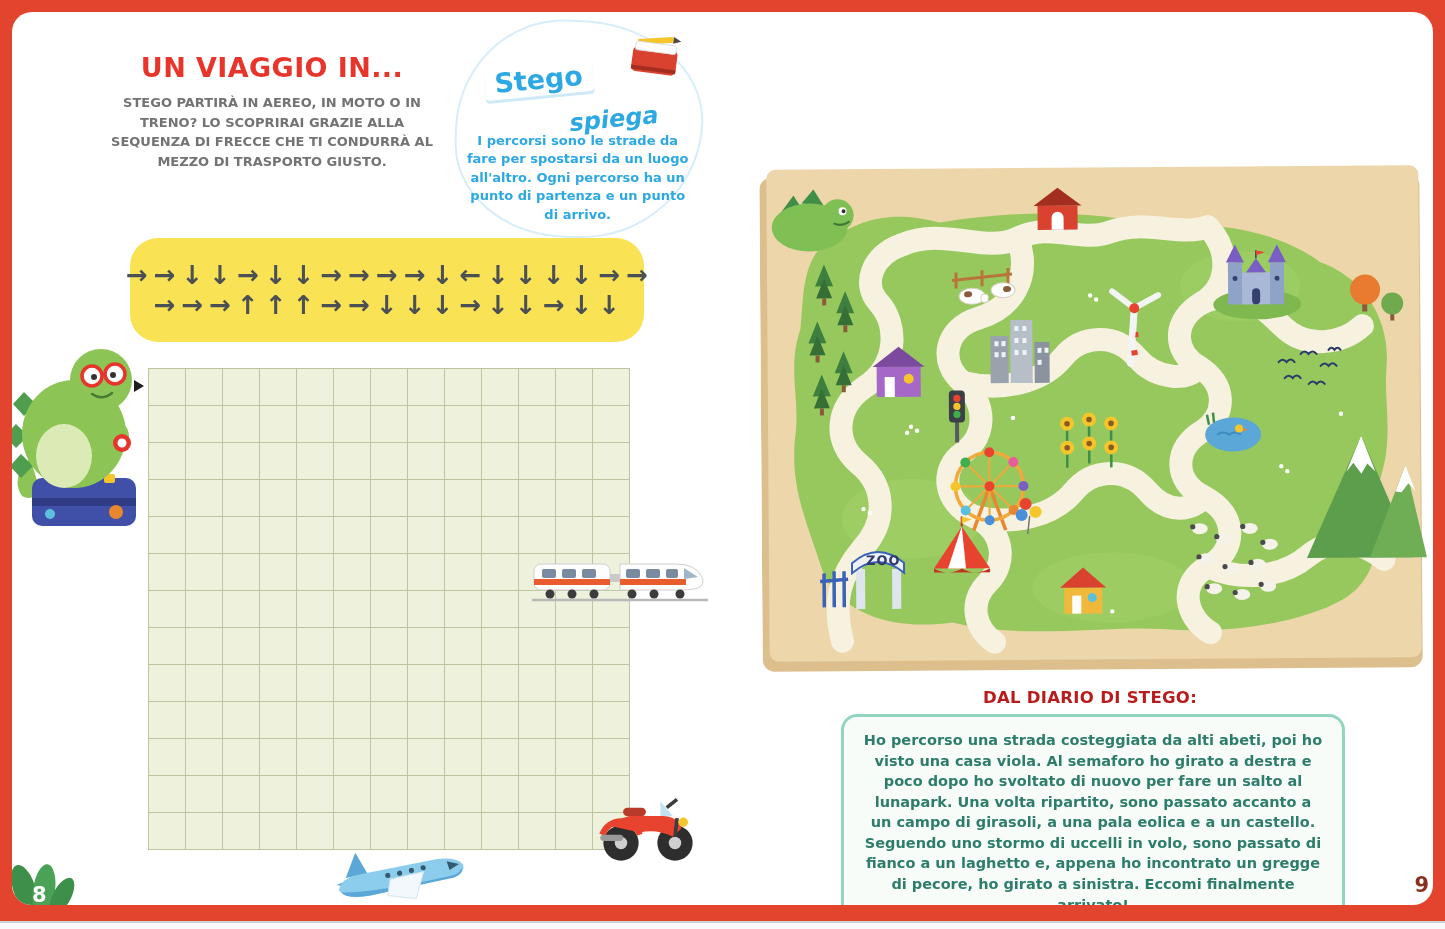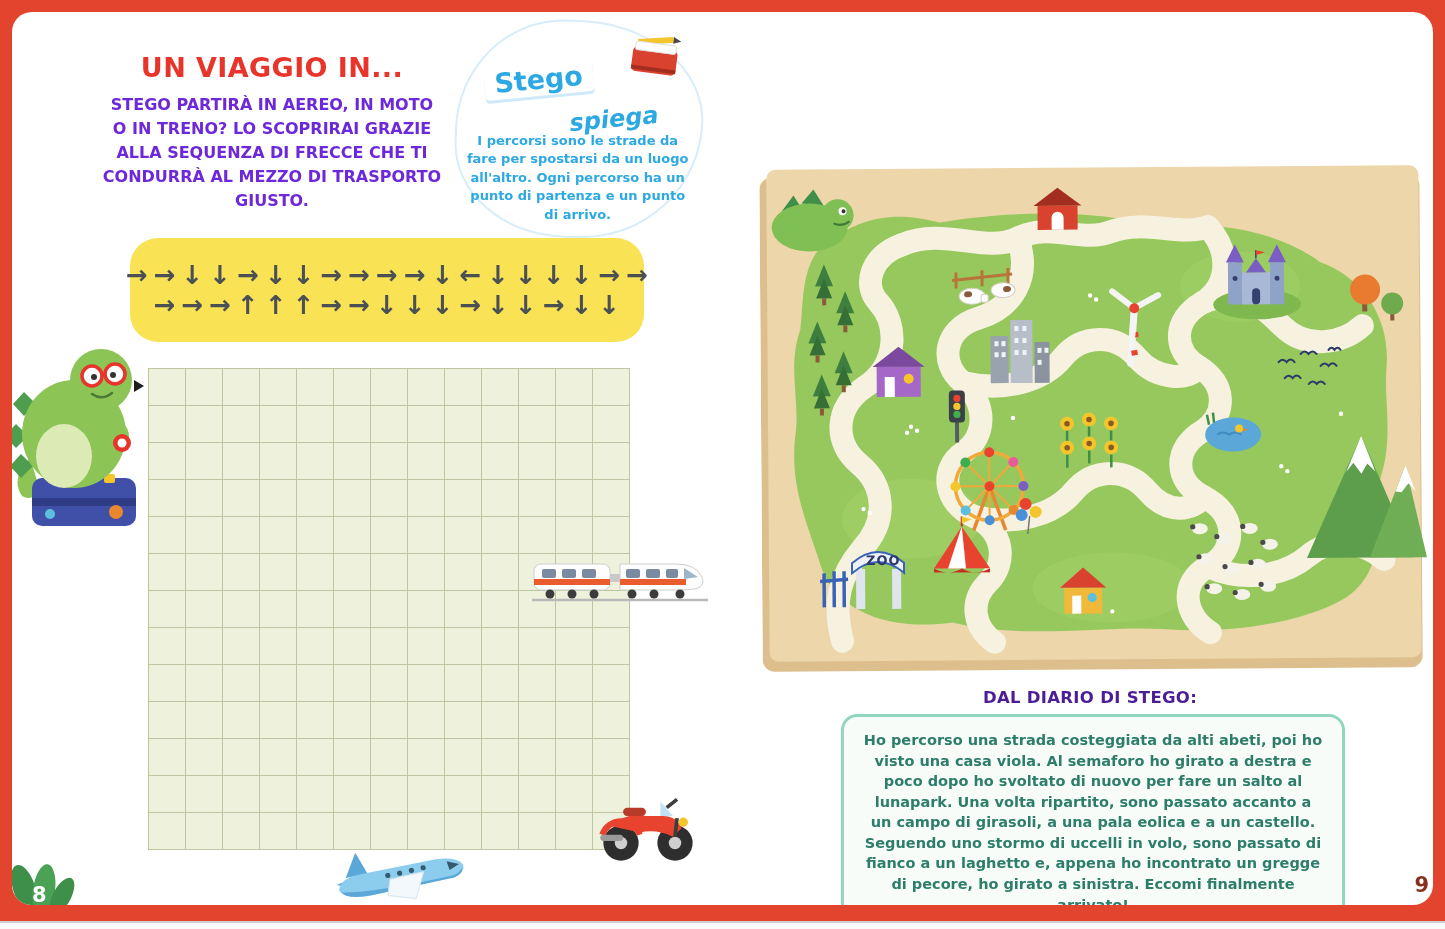--- a/index.html
+++ b/index.html
@@ -12,21 +12,21 @@
   .book-bottom { position:absolute; left:0; right:0; bottom:0; height:8px; background:#fafafa;
     border-top:2px solid #cfcfcf; }
   .inner { position:absolute; left:12px; right:12px; top:12px; bottom:24px;
     background:#ffffff; border-radius:20px; overflow:hidden; }
 
   .page { position:absolute; top:0; height:100%; }
   .page-left  { left:0;   width:723px; }
   .page-right { left:723px; width:710px; }
 
   h1.title { color:#e8342a; font-weight:bold; font-size:27px; letter-spacing:.4px; text-align:center; }
-  .intro { font-weight:bold; font-size:16px; color:#6d28d9; line-height:1.5; text-align:center; }
+  .intro { font-weight:bold; font-size:13px; color:#737373; line-height:1.5; text-align:center; }
 
   
   .left-head { position:absolute; left:90px; top:40px; width:340px; }
   .left-head .intro { margin-top:10px; }
 
   
   .callout { position:absolute; left:443px; top:8px; width:248px; height:218px;
     border:2px solid #d7edf9; border-radius:46% 54% 52% 48% / 55% 48% 58% 45%;
     transform:rotate(1.5deg); background:#fff; }
   .callout .book-ico { position:absolute; right:14px; top:6px; width:68px; height:52px; transform:rotate(6deg); }
@@ -58,21 +58,21 @@
   .train { left:520px; top:540px; width:176px; height:54px; }
   .moto { left:582px; top:750px; width:108px; height:108px; }
   .plane { left:318px; top:820px; width:145px; height:90px; }
   .leaves8 { left:-8px; top:834px; width:74px; height:74px; }
 
   
   .right-head { position:absolute; left:70px; top:40px; width:570px; }
   .right-head .intro { margin-top:10px; }
   .map-wrap { position:absolute; left:26px; top:154px; width:665px; height:508px; transform:rotate(-0.4deg); }
   .diary-heading { position:absolute; left:0; right:0; top:676px; text-align:center;
-    color:#4c1d95; font-weight:bold; font-size:16.5px; letter-spacing:.3px; }
+    color:#b91c1c; font-weight:bold; font-size:16.5px; letter-spacing:.3px; }
   .diary-box { position:absolute; left:106px; top:702px; width:504px;
     border:3px solid #93d6c0; border-radius:16px; background:#f7fcf9; padding:13px 18px; }
   .diary-box p { color:#2e7d6a; font-weight:bold; font-size:14.5px; line-height:1.42; text-align:center; }
   .pagenum-right { position:absolute; right:16px; bottom:8px; color:#8a2f1d; font-weight:bold; font-size:21px; }
   .leaf-num { fill:#ffffff; font-weight:bold; font-size:21px; font-family:"DejaVu Sans",sans-serif; }
   .zoo-text { fill:#2b3a66; font-weight:bold; font-size:13px; font-family:"DejaVu Sans",sans-serif; letter-spacing:1px; }
 </style>
 </head>
 <body>
 

